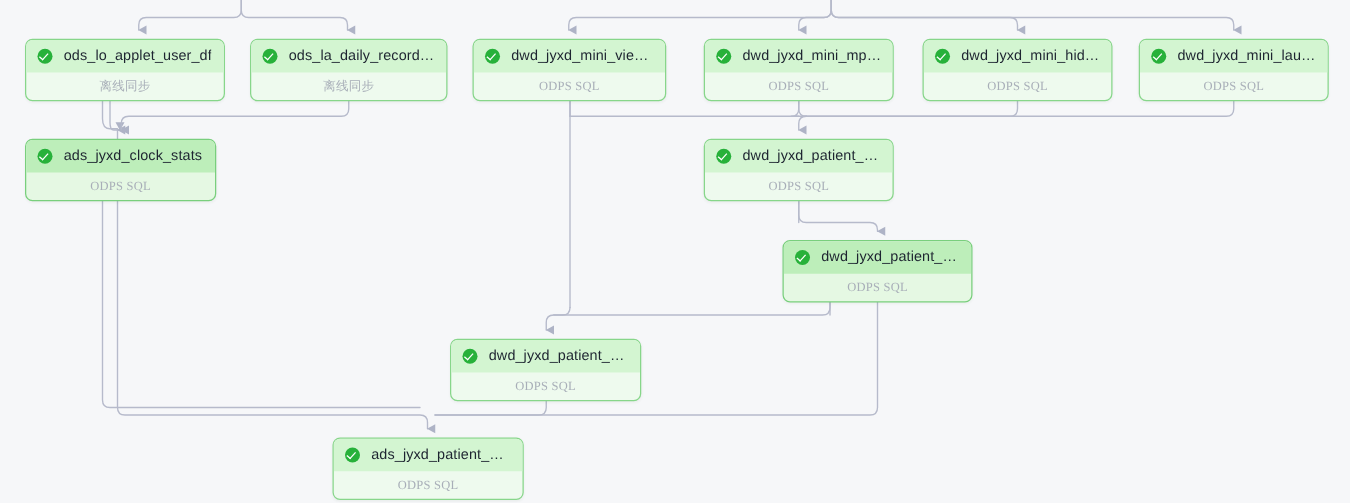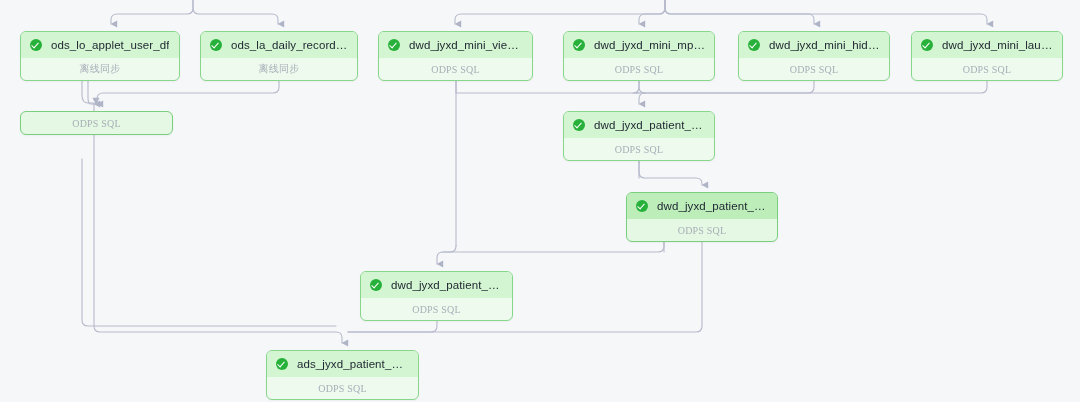--- a/index.html
+++ b/index.html
@@ -153,20 +153,24 @@
         <div class="body">ODPS SQL</div>
       </div>
       <div class="node" style="left: 911px; top: 31px; width: 152px;">
         <div class="hdr">
           <span class="chk"></span>
           <span class="name">dwd_jyxd_mini_launch_log…</span>
         </div>
         <div class="body">ODPS SQL</div>
       </div>
       <div class="node vivid" style="left: 20px; top: 111px; width: 153px;">
+        <div class="hdr">
+          <span class="chk"></span>
+          <span class="name">ads_jyxd_clock_stats</span>
+        </div>
         <div class="body">ODPS SQL</div>
       </div>
       <div class="node" style="left: 563px; top: 111px; width: 152px;">
         <div class="hdr">
           <span class="chk"></span>
           <span class="name">dwd_jyxd_patient_page_vi…</span>
         </div>
         <div class="body">ODPS SQL</div>
       </div>
       <div class="node vivid" style="left: 626px; top: 192px; width: 152px;">

